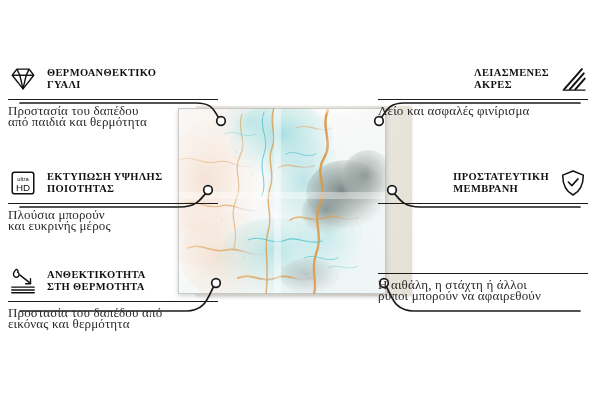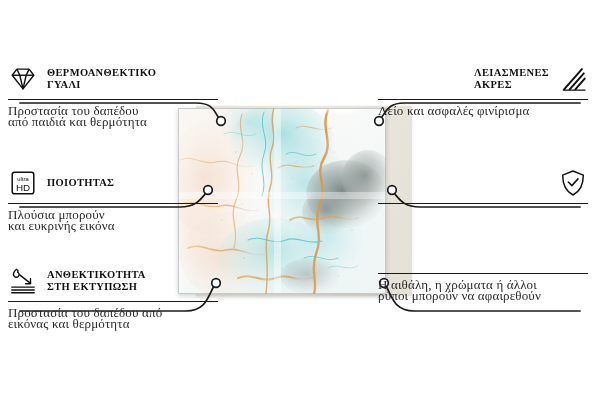--- a/index.html
+++ b/index.html
@@ -232,45 +232,46 @@
   </div>
 
   <div class="feat left" style="top:166px">
     <div class="head">
       <svg class="ico" viewBox="0 0 32 32">
         <rect x="4.5" y="4.5" width="23" height="23" rx="2.5" fill="none" stroke="#111" stroke-width="1.6"></rect>
         <text x="16" y="14.2" text-anchor="middle" font-family="Liberation Sans, sans-serif" font-size="6.2" fill="#111">ultra</text>
         <text x="16" y="24" text-anchor="middle" font-family="Liberation Sans, sans-serif" font-size="10.5" fill="#111">HD</text>
       </svg>
       <div class="title">
+        <div>ΕΚΤΥΠΩΣΗ ΥΨΗΛΗΣ</div>
         <div>ΠΟΙΟΤΗΤΑΣ</div>
       </div>
     </div>
     <div class="rule"></div>
     <div class="desc">
       <div>Πλούσια μπορούν</div>
-      <div>και ευκρινής εικόνα</div>
+      <div>και ευκρινής μέρος</div>
     </div>
   </div>
 
   <div class="feat left" style="top:264px">
     <div class="head">
       <svg class="ico" viewBox="0 0 32 32">
         <g fill="none" stroke="#111" stroke-width="1.5" stroke-linecap="round" stroke-linejoin="round">
           <path d="M9,3.5 C6.3,6 5.2,8.3 6.2,10.4 C7.1,12.3 9.6,12.6 11,11.2 C12.5,9.7 12,7.4 10.2,6.6 C11.3,5.4 10.6,4.2 9,3.5 Z"></path>
           <path d="M12.5,9.5 L24,18.5"></path>
           <path d="M24,13.6 L24,18.9 L18.8,18.9"></path>
           <path d="M4,22.5 L28,22.5"></path>
           <path d="M4,25.6 L28,25.6"></path>
           <path d="M4,28.5 L28,28.5"></path>
         </g>
       </svg>
       <div class="title">
         <div>ΑΝΘΕΚΤΙΚΟΤΗΤΑ</div>
-        <div>ΣΤΗ ΕΚΤΥΠΩΣΗ</div>
+        <div>ΣΤΗ ΘΕΡΜΟΤΗΤΑ</div>
       </div>
     </div>
     <div class="rule"></div>
     <div class="desc">
       <div>Προστασία του δαπέδου από</div>
       <div>εικόνας και θερμότητα</div>
     </div>
   </div>
 
   <div class="feat right" style="top:62px">
@@ -295,25 +296,29 @@
   </div>
 
   <div class="feat right" style="top:166px">
     <div class="head">
       <svg class="ico" viewBox="0 0 32 32">
         <g fill="none" stroke="#111" stroke-width="1.6" stroke-linecap="round" stroke-linejoin="round">
           <path d="M16,3.2 L27,7.6 C27,17.5 23,25 16,28.8 C9,25 5,17.5 5,7.6 Z"></path>
           <path d="M11,15 L14.8,18.8 L21.3,11.6"></path>
         </g>
       </svg>
+      <div class="title">
+        <div>ΠΡΟΣΤΑΤΕΥΤΙΚΗ</div>
+        <div>ΜΕΜΒΡΑΝΗ</div>
+      </div>
     </div>
     <div class="rule"></div>
   </div>
 
   <div class="feat right" style="top:270px">
     <div class="rule"></div>
     <div class="desc">
-      <div>Η αιθάλη, η χρώματα ή άλλοι</div>
+      <div>Η αιθάλη, η στάχτη ή άλλοι</div>
       <div>ρύποι μπορούν να αφαιρεθούν</div>
     </div>
   </div>
 
 </div>
 
 </body></html>

